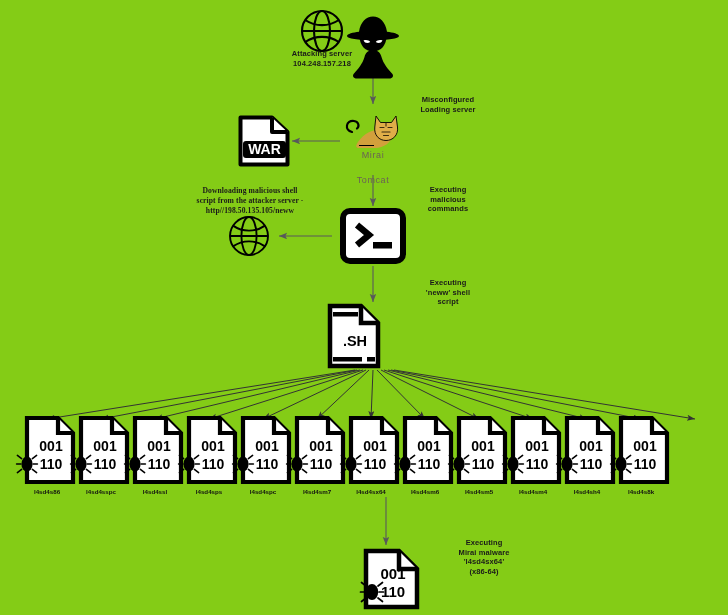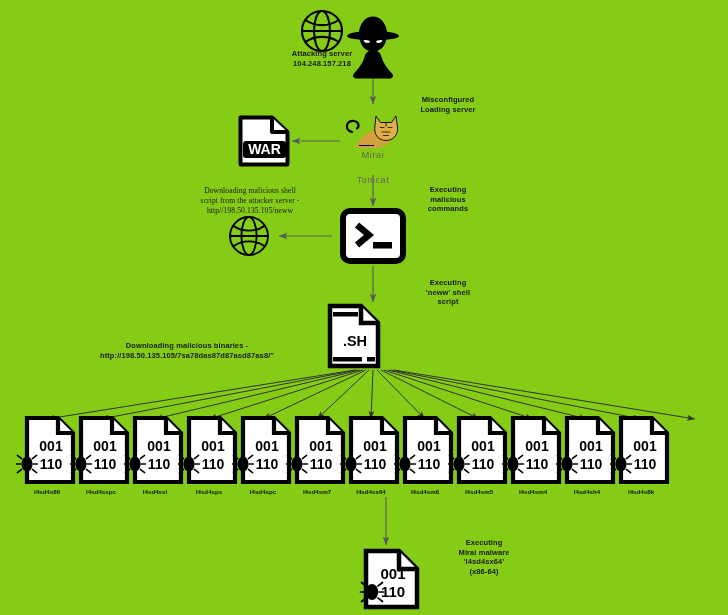--- a/index.html
+++ b/index.html
@@ -22,21 +22,21 @@
     font-family: "Liberation Sans", sans-serif;
     font-size: 7.5px;
     line-height: 9.5px;
     font-weight: bold;
     color: #1a1a1a;
     letter-spacing: 0.1px;
     white-space: pre-line;
   }
   .cap-serif {
     font-family: "Liberation Serif", serif;
-    font-weight: normal;
+    font-weight: bold;
     text-align: center;
   }
   svg { display: block; overflow: visible; }
   #edges { position: absolute; left: 0; top: 0; width: 728px; height: 615px; pointer-events: none; }
 
   
   .globe { position: absolute; }
 
   
   .hacker { position: absolute; }
@@ -205,22 +205,20 @@
   <div class="docicon" style="left:326px; top:303px;">
     <svg width="56" height="66" viewBox="0 0 56 66">
       <path d="M4 3 L 35 3 L 52 20 L 52 63 L 4 63 Z" fill="#fff" stroke="#000" stroke-width="4.5" stroke-linejoin="miter"></path>
       <path d="M35 3 L 35 20 L 52 20" fill="#fff" stroke="#000" stroke-width="4.5" stroke-linejoin="miter"></path>
       <rect x="7" y="9" width="25" height="4.5" fill="#000"></rect>
       <rect x="7" y="54" width="29" height="4.5" fill="#000"></rect>
       <rect x="41" y="54" width="8" height="4.5" fill="#000"></rect>
       <text x="29" y="43" font-family="Liberation Sans, sans-serif" font-size="14.5" font-weight="bold" fill="#000" text-anchor="middle">.SH</text>
     </svg>
   </div>
-  <div class="cap" style="left:88px; top:341px; width:198px; line-height:10px;">Downloading malicious binaries  -
-http://198.50.135.105/7sa78das87d87asd87as8/"</div>
 
   <div class="binrow" id="bin-row">
       <div class="binitem" style="left: 17px; top: 0px;">
         <svg width="60" height="72" viewBox="0 0 60 72">
           <path d="M10 3 L 41 3 L 56 18 L 56 67 L 10 67 Z" fill="#fff" stroke="#000" stroke-width="4.2" stroke-linejoin="miter"></path>
           <path d="M41 3 L 41 18 L 56 18" fill="#fff" stroke="#000" stroke-width="4.2" stroke-linejoin="miter"></path>
           <text x="34" y="36" font-family="Liberation Sans, sans-serif" font-size="14" font-weight="bold" fill="#000" text-anchor="middle">001</text>
           <text x="34" y="54" font-family="Liberation Sans, sans-serif" font-size="14" font-weight="bold" fill="#000" text-anchor="middle">110</text>
           <g transform="translate(1,40)">
             <ellipse cx="9" cy="9" rx="5.6" ry="7.4" fill="#000"></ellipse>

